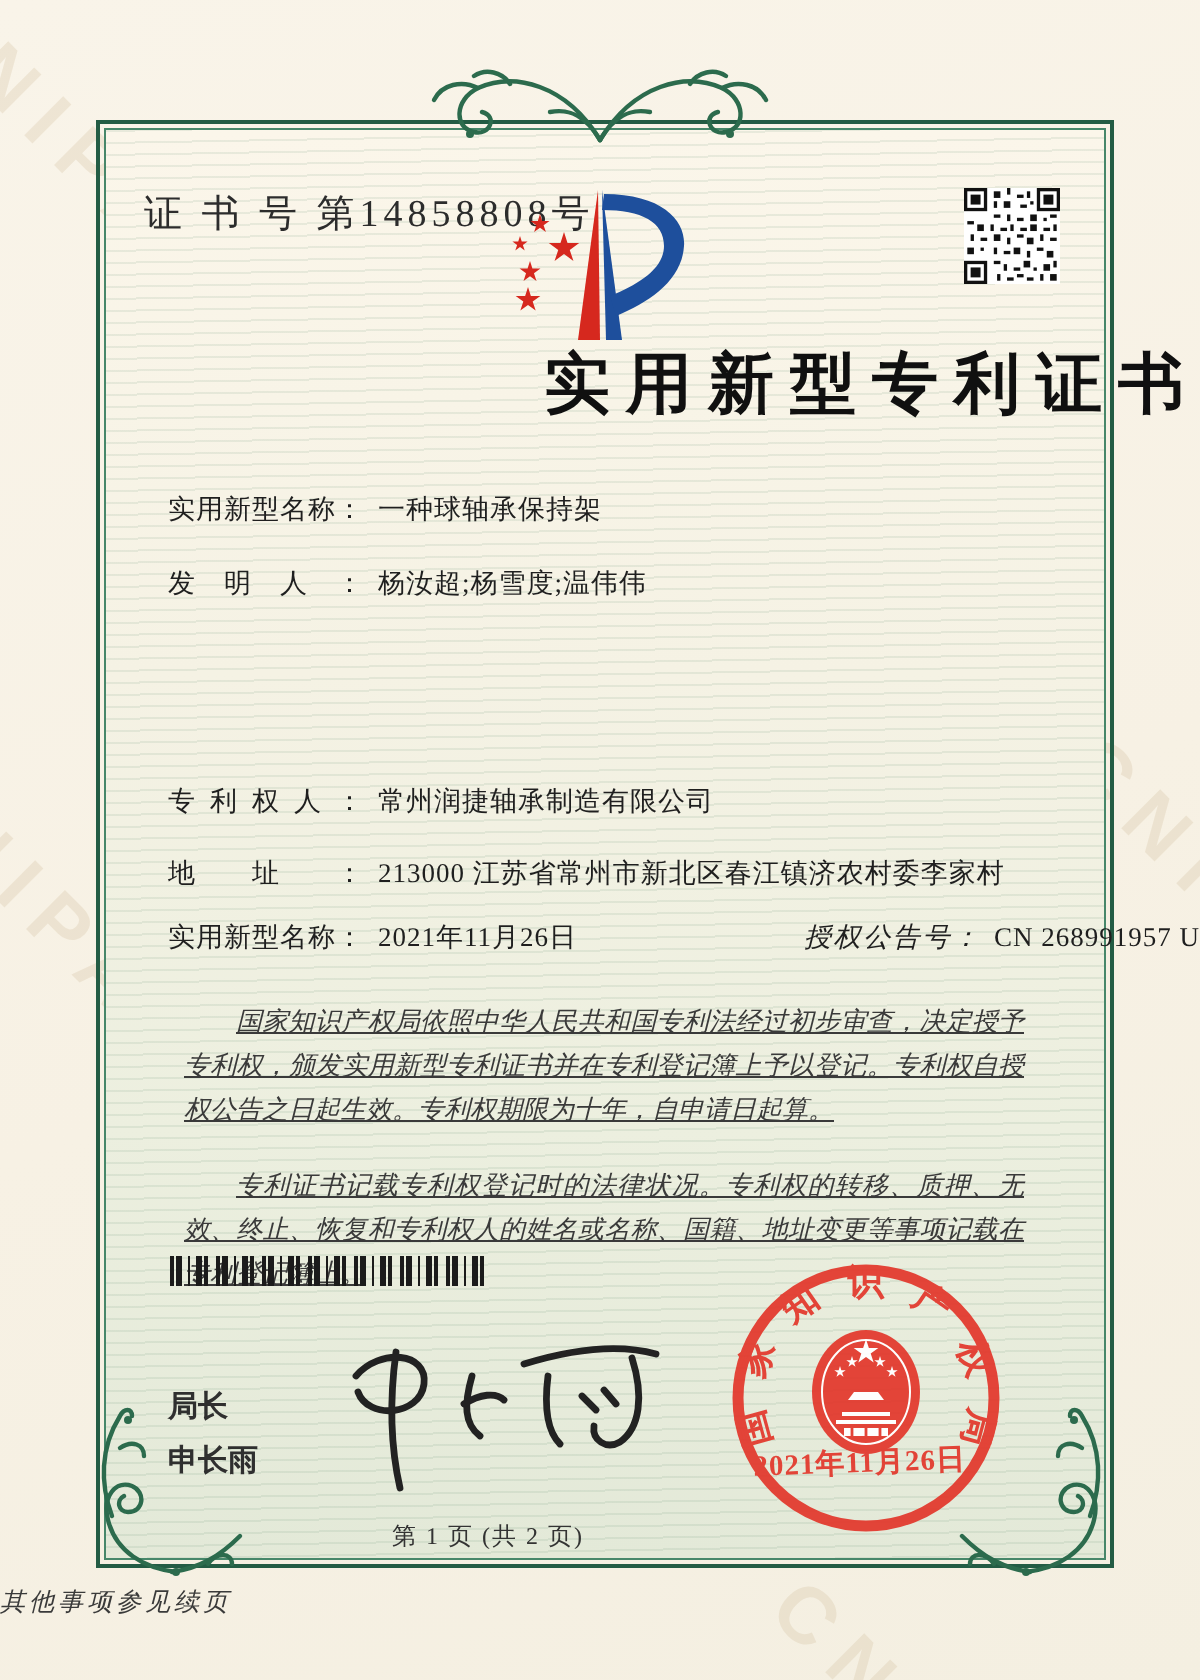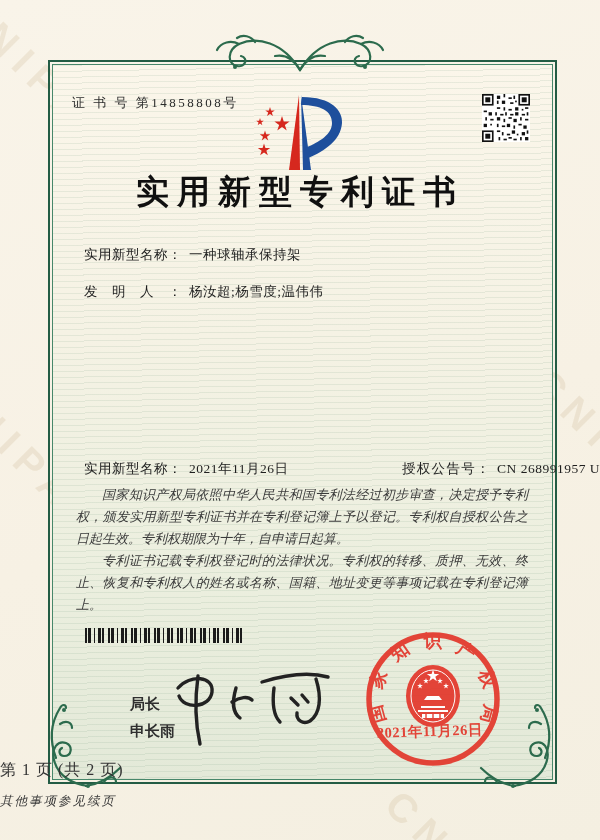--- a/index.html
+++ b/index.html
@@ -21,47 +21,47 @@
     border:2.5px solid #235c44;z-index:2;}
   .frame-inner{position:absolute;inset:2px;border:1px solid #47876a;
     background:
       repeating-linear-gradient(179deg, rgba(96,142,112,.12) 0 1px, rgba(0,0,0,0) 1px 6px),
       linear-gradient(180deg,#fbf6ea 0%,#f5f2e4 38%,#ecefdf 70%,#e3e9d8 100%);
   }
   .ornament{position:absolute;z-index:3;color:#2c6b4d;}
   .ornament svg{display:block;}
   
   .content{position:absolute;inset:0;z-index:4;}
-  .cert-no{position:absolute;left:72px;top:94px;font-size:13px;letter-spacing:2.5px;color:#2c2c2c;}
+  .cert-no{position:absolute;left:72px;top:94px;font-size:19px;letter-spacing:2.5px;color:#2c2c2c;}
   .logo{position:absolute;left:248px;top:88px;}
   .qr{position:absolute;left:482px;top:94px;}
-  .title{position:absolute;left:0;top:170px;width:600px;text-align:center;
+  .title{position:absolute;left:0;top:170px;width:600px;text-align:right;
     font-size:33px;font-weight:bold;letter-spacing:8px;color:#101010;}
   .field{position:absolute;left:84px;font-size:13.5px;color:#1f1f1f;white-space:nowrap;}
   .flabel{display:inline-block;width:98px;text-align:justify;text-align-last:justify;letter-spacing:.5px;}
   .fvalue{margin-left:7px;letter-spacing:.5px;}
   .pair2{position:absolute;left:318px;top:0;}
-  .pair2 .flabel{width:88px;}
+  .pair2 .flabel{width:88px;font-style:italic;}
   .paras{position:absolute;left:76px;top:484px;width:452px;font-size:13px;line-height:22px;
     color:#3a3a3a;font-style:italic;text-align:justify;}
-  .paras p{margin:0;text-indent:2em;}
+  .paras p{margin:16px;text-indent:2em;text-decoration:underline;}
   .barcode{position:absolute;left:85px;top:628px;width:158px;height:15px;
     background:repeating-linear-gradient(90deg,
       #1b1b1b 0 2px,rgba(0,0,0,0) 2px 3px,
       #1b1b1b 3px 6px,rgba(0,0,0,0) 6px 9px,
       #1b1b1b 9px 10px,rgba(0,0,0,0) 10px 13px,
       #1b1b1b 13px 16px,rgba(0,0,0,0) 16px 17px,
       #1b1b1b 17px 19px,rgba(0,0,0,0) 19px 23px);}
   .signatory{position:absolute;left:84px;top:690px;
     font-family:"Liberation Sans","DejaVu Sans",sans-serif;
-    font-weight:bold;font-size:15px;color:#2f2f2f;line-height:27px;margin-left:46px;}
+    font-weight:bold;font-size:15px;color:#2f2f2f;line-height:27px;}
   .signature{position:absolute;left:150px;top:652px;}
   .seal{position:absolute;left:358px;top:626px;mix-blend-mode:multiply;opacity:.93;}
-  .page-info{position:absolute;left:0;top:760px;width:488px;
-    font-size:16px;letter-spacing:1px;color:#333;}
+  .page-info{position:absolute;left:0;top:760px;width:488px;text-align:center;
+    font-size:12px;letter-spacing:1px;color:#333;}
   .cont-note{position:absolute;left:0;top:793px;width:600px;text-align:left;
     font-size:12.5px;font-style:italic;letter-spacing:2px;color:#3a3a3a;z-index:4;}
 </style>
 </head>
 <body>
 
 <div class="page">
 
   <svg width="0" height="0" style="position:absolute" aria-hidden="true">
     <defs>
@@ -208,20 +208,26 @@
     </div>
 
     <div class="title">实用新型专利证书</div>
 
     <div class="field" style="top:246px">
       <span class="flabel">实用新型名称：</span><span class="fvalue">一种球轴承保持架</span>
     </div>
     <div class="field" style="top:283px">
       <span class="flabel">发明人：</span><span class="fvalue">杨汝超;杨雪度;温伟伟</span>
     </div>
+    <div class="field" style="top:392px">
+      <span class="flabel">专利权人：</span><span class="fvalue">常州润捷轴承制造有限公司</span>
+    </div>
+    <div class="field" style="top:428px">
+      <span class="flabel">地址：</span><span class="fvalue">213000 江苏省常州市新北区春江镇济农村委李家村</span>
+    </div>
     <div class="field" style="top:460px">
       <span class="flabel">实用新型名称：</span><span class="fvalue">2021年11月26日</span>
       <span class="pair2">
         <span class="flabel">授权公告号：</span><span class="fvalue">CN 268991957 U</span>
       </span>
     </div>
 
     <div class="paras">
       <p>国家知识产权局依照中华人民共和国专利法经过初步审查，决定授予专利权，颁发实用新型专利证书并在专利登记簿上予以登记。专利权自授权公告之日起生效。专利权期限为十年，自申请日起算。</p>
       <p>专利证书记载专利权登记时的法律状况。专利权的转移、质押、无效、终止、恢复和专利权人的姓名或名称、国籍、地址变更等事项记载在专利登记簿上。</p>

